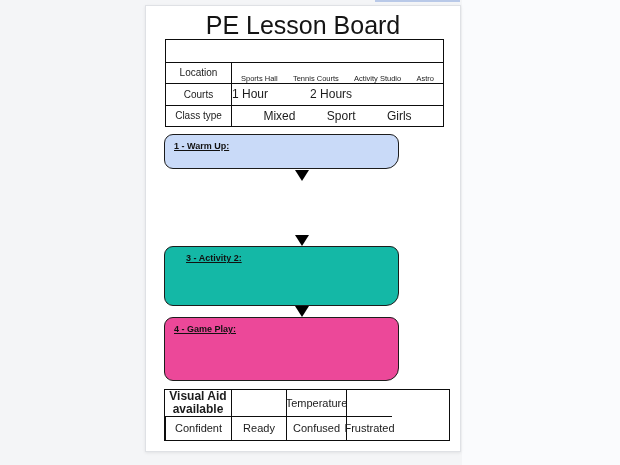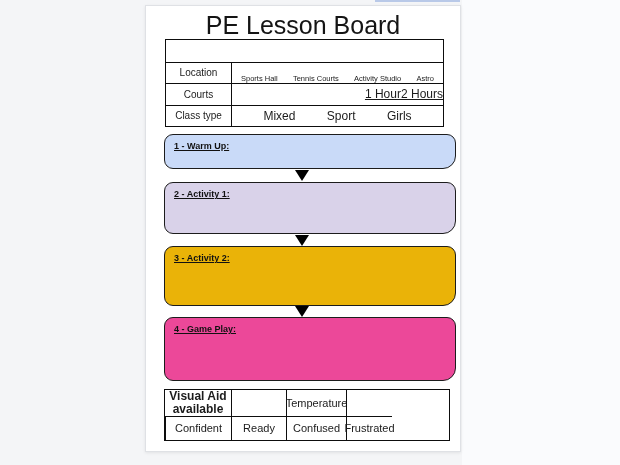--- a/index.html
+++ b/index.html
@@ -27,26 +27,26 @@
   }
   .irow{display:flex;height:21.5px;border-top:1.5px solid #0d0d0d;box-sizing:border-box;}
   .irow:first-child{border-top:none;}
   .ilabel{
     width:66px;flex:none;border-right:1.5px solid #0d0d0d;box-sizing:border-box;
     display:flex;align-items:center;justify-content:center;font-size:10px;
   }
   .ilabel.bold{font-weight:bold;}
   .ivalue{flex:1;display:flex;align-items:center;}
   .opts-location{justify-content:space-between;padding:16px 9px;font-size:7.5px;}
-  .opts-length{justify-content:flex-end;font-size:12px;text-decoration:underline;}
+  .opts-length{justify-content:flex-start;gap:42px;font-size:12px;}
   .opts-class{justify-content:space-evenly;font-size:12px;}
   .opt{white-space:nowrap;cursor:default;}
   
   .section{
-    position:absolute;left:18px;width:292px;box-sizing:border-box;
+    position:absolute;left:18px;width:235px;box-sizing:border-box;
     border:1.8px solid #1c1c1c;border-radius:9px 9px 13px 9px;
   }
   .section-label{
     display:inline-block;margin:6px 0 0 9px;font-size:9px;font-weight:bold;
     text-decoration:underline;color:#111;
   }
   .arrow{
     position:absolute;width:0;height:0;
     border-left:7px solid transparent;border-right:7px solid transparent;
     border-top:11px solid #000;
@@ -106,26 +106,23 @@
         <span class="opt">Girls</span>
       </div>
     </div>
   </div>
 
   <div class="section" style="top: 128px; height: 35px; background-color: rgb(201, 218, 248);">
     <span class="section-label">1 - Warm Up:</span>
   </div>
   <div class="arrow" style="top:164px;left:149px;"></div>
 
-  <div class="section" style="top: 176px; height: 52px; background-color: rgb(217, 210, 233);">
-    <span class="section-label">2 - Activity 1:</span>
-  </div>
   <div class="arrow" style="top:229px;left:149px;"></div>
 
-  <div class="section" style="top: 240px; height: 60px; background-color: #eab308;">
+  <div class="section" style="top: 240px; height: 60px; background-color: #14b8a6; padding-left: 12px;">
     <span class="section-label">3 - Activity 2:</span>
   </div>
   <div class="arrow" style="top:300px;left:149px;"></div>
 
   <div class="section" style="top: 311px; height: 64px; background-color: #ec4899;">
     <span class="section-label">4 - Game Play:</span>
   </div>
 
   <div class="feedback">
     <div class="fcell col1 row1 hdr">Visual Aid available</div>

